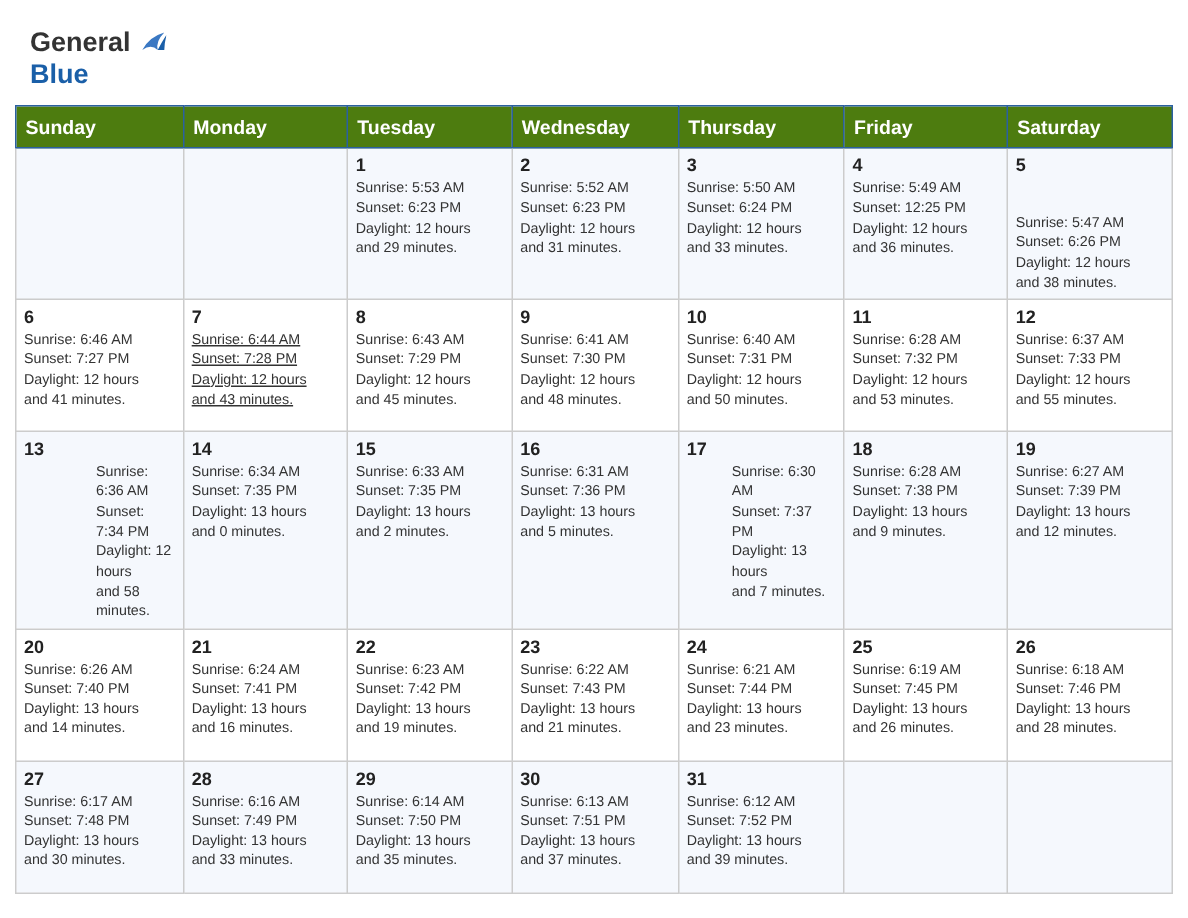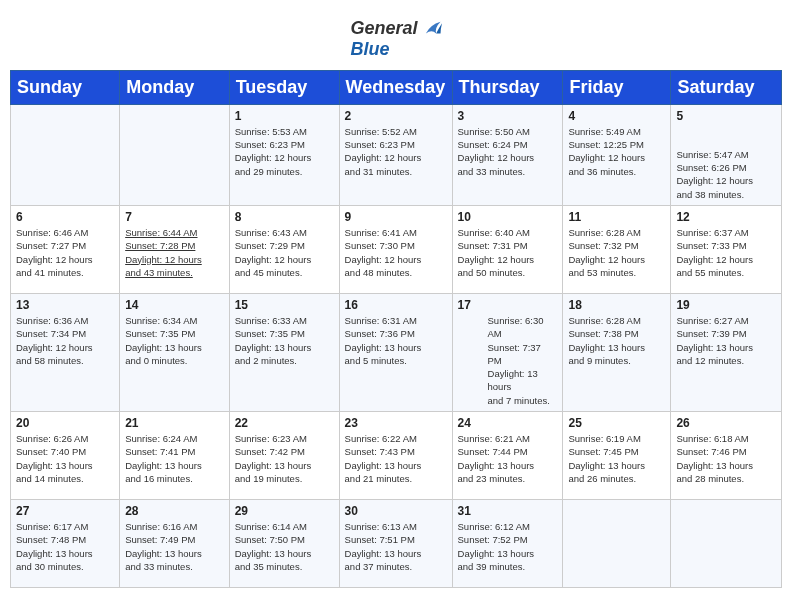--- a/index.html
+++ b/index.html
@@ -5,24 +5,23 @@
     * { box-sizing: border-box; margin: 0; padding: 0; }
     body {
       font-family: Arial, sans-serif;
       background: #fff;
       width: 792px;
       min-height: 612px;
       padding: 10px;
     }
     .header {
       display: flex;
-      justify-content: center;
+      justify-content: flex-start;
       align-items: flex-start;
       padding: 8px 10px 4px 10px;
-      font-style: italic;
     }
     .logo {
       display: flex;
       align-items: center;
       gap: 0;
     }
     .logo-text {
       font-size: 18px;
       font-weight: bold;
       line-height: 1.1;
@@ -46,23 +45,23 @@
     .location {
       font-size: 14px;
       color: #444;
     }
     table {
       width: 100%;
       border-collapse: collapse;
       margin-top: 6px;
     }
     thead tr th {
-      background-color: #1d4ed8;
+      background-color: #4d7c0f;
       color: #fff;
-      font-size: 18px;
+      font-size: 13px;
       font-weight: bold;
       padding: 6px 6px;
       text-align: left;
       border: 1px solid #2a60a0;
     }
     tbody tr td {
       border: 1px solid #ccc;
       vertical-align: top;
       padding: 4px 5px;
       font-size: 10px;
@@ -208,21 +207,21 @@
           <span class="day-num">12</span>
           <div class="day-info" style="white-space: pre-line;">Sunrise: 6:37 AM
 Sunset: 7:33 PM
 Daylight: 12 hours
 and 55 minutes.</div>
         </td>
       </tr>
       <tr>
         <td>
           <span class="day-num">13</span>
-          <div class="day-info" style="white-space: pre-line;">Sunrise: 6:36 AM
+          <div class="day-info" style="white-space: pre-line; margin-left: 48px;">Sunrise: 6:36 AM
 Sunset: 7:34 PM
 Daylight: 12 hours
 and 58 minutes.</div>
         </td>
         <td>
           <span class="day-num">14</span>
           <div class="day-info" style="white-space: pre-line;">Sunrise: 6:34 AM
 Sunset: 7:35 PM
 Daylight: 13 hours
 and 0 minutes.</div>

